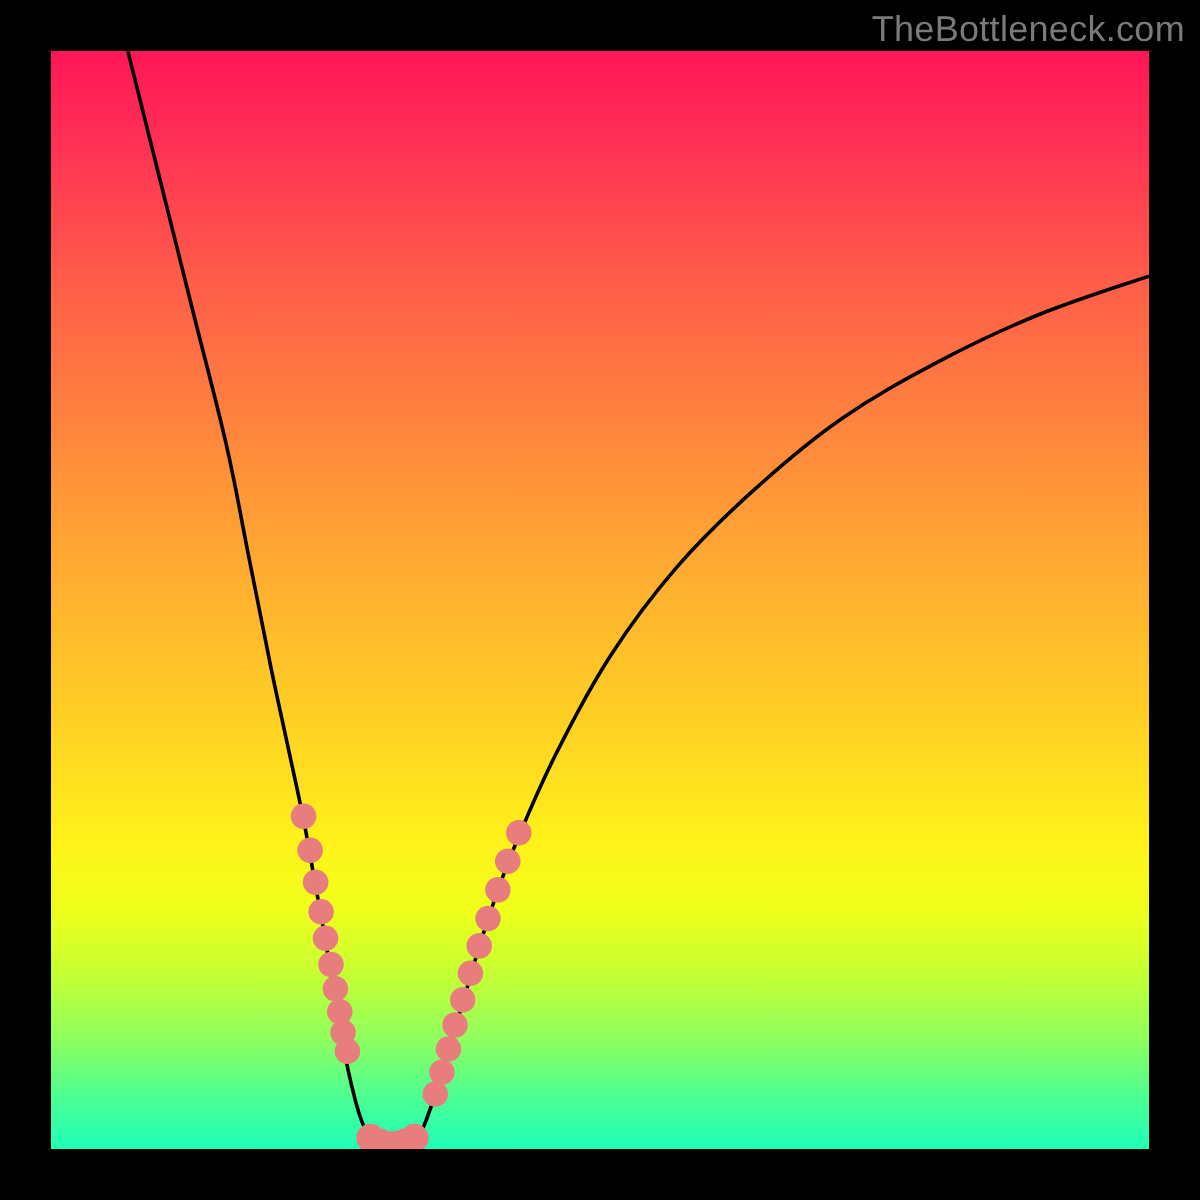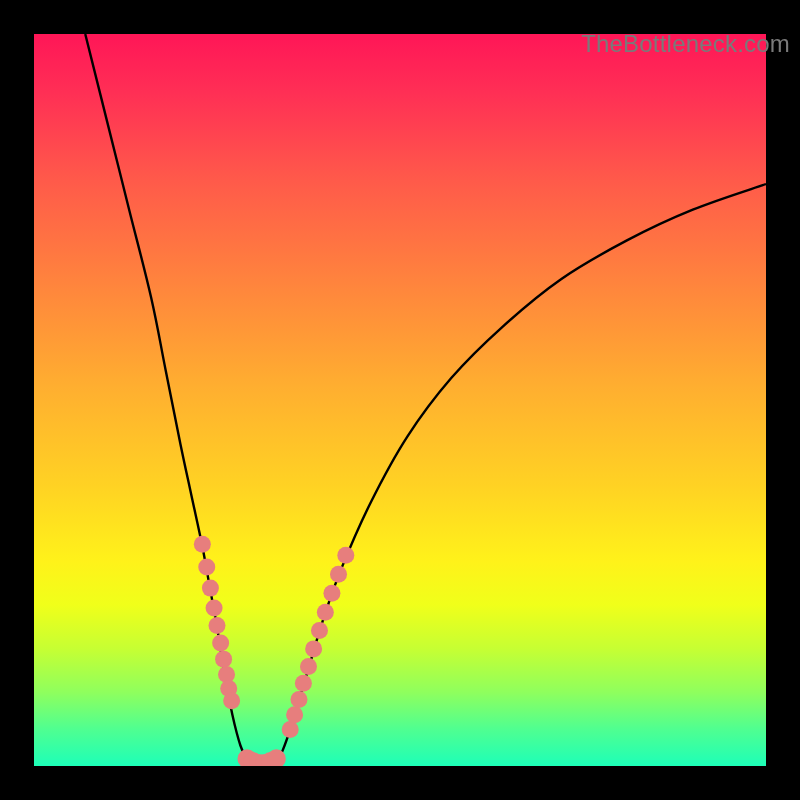--- a/index.html
+++ b/index.html
@@ -42,21 +42,20 @@
   }
   .watermark {
     position: absolute;
     top: 6px;
     right: 10px;
     color: #7a7a7a;
     font-size: 24px;
     font-weight: 500;
     letter-spacing: 0.2px;
     user-select: none;
-    margin-top: 24px;
   }
   svg.curves {
     position: absolute;
     top: 0;
     left: 0;
   }
   .dot {
     fill: #e77e7d;
     stroke: none;
   }

